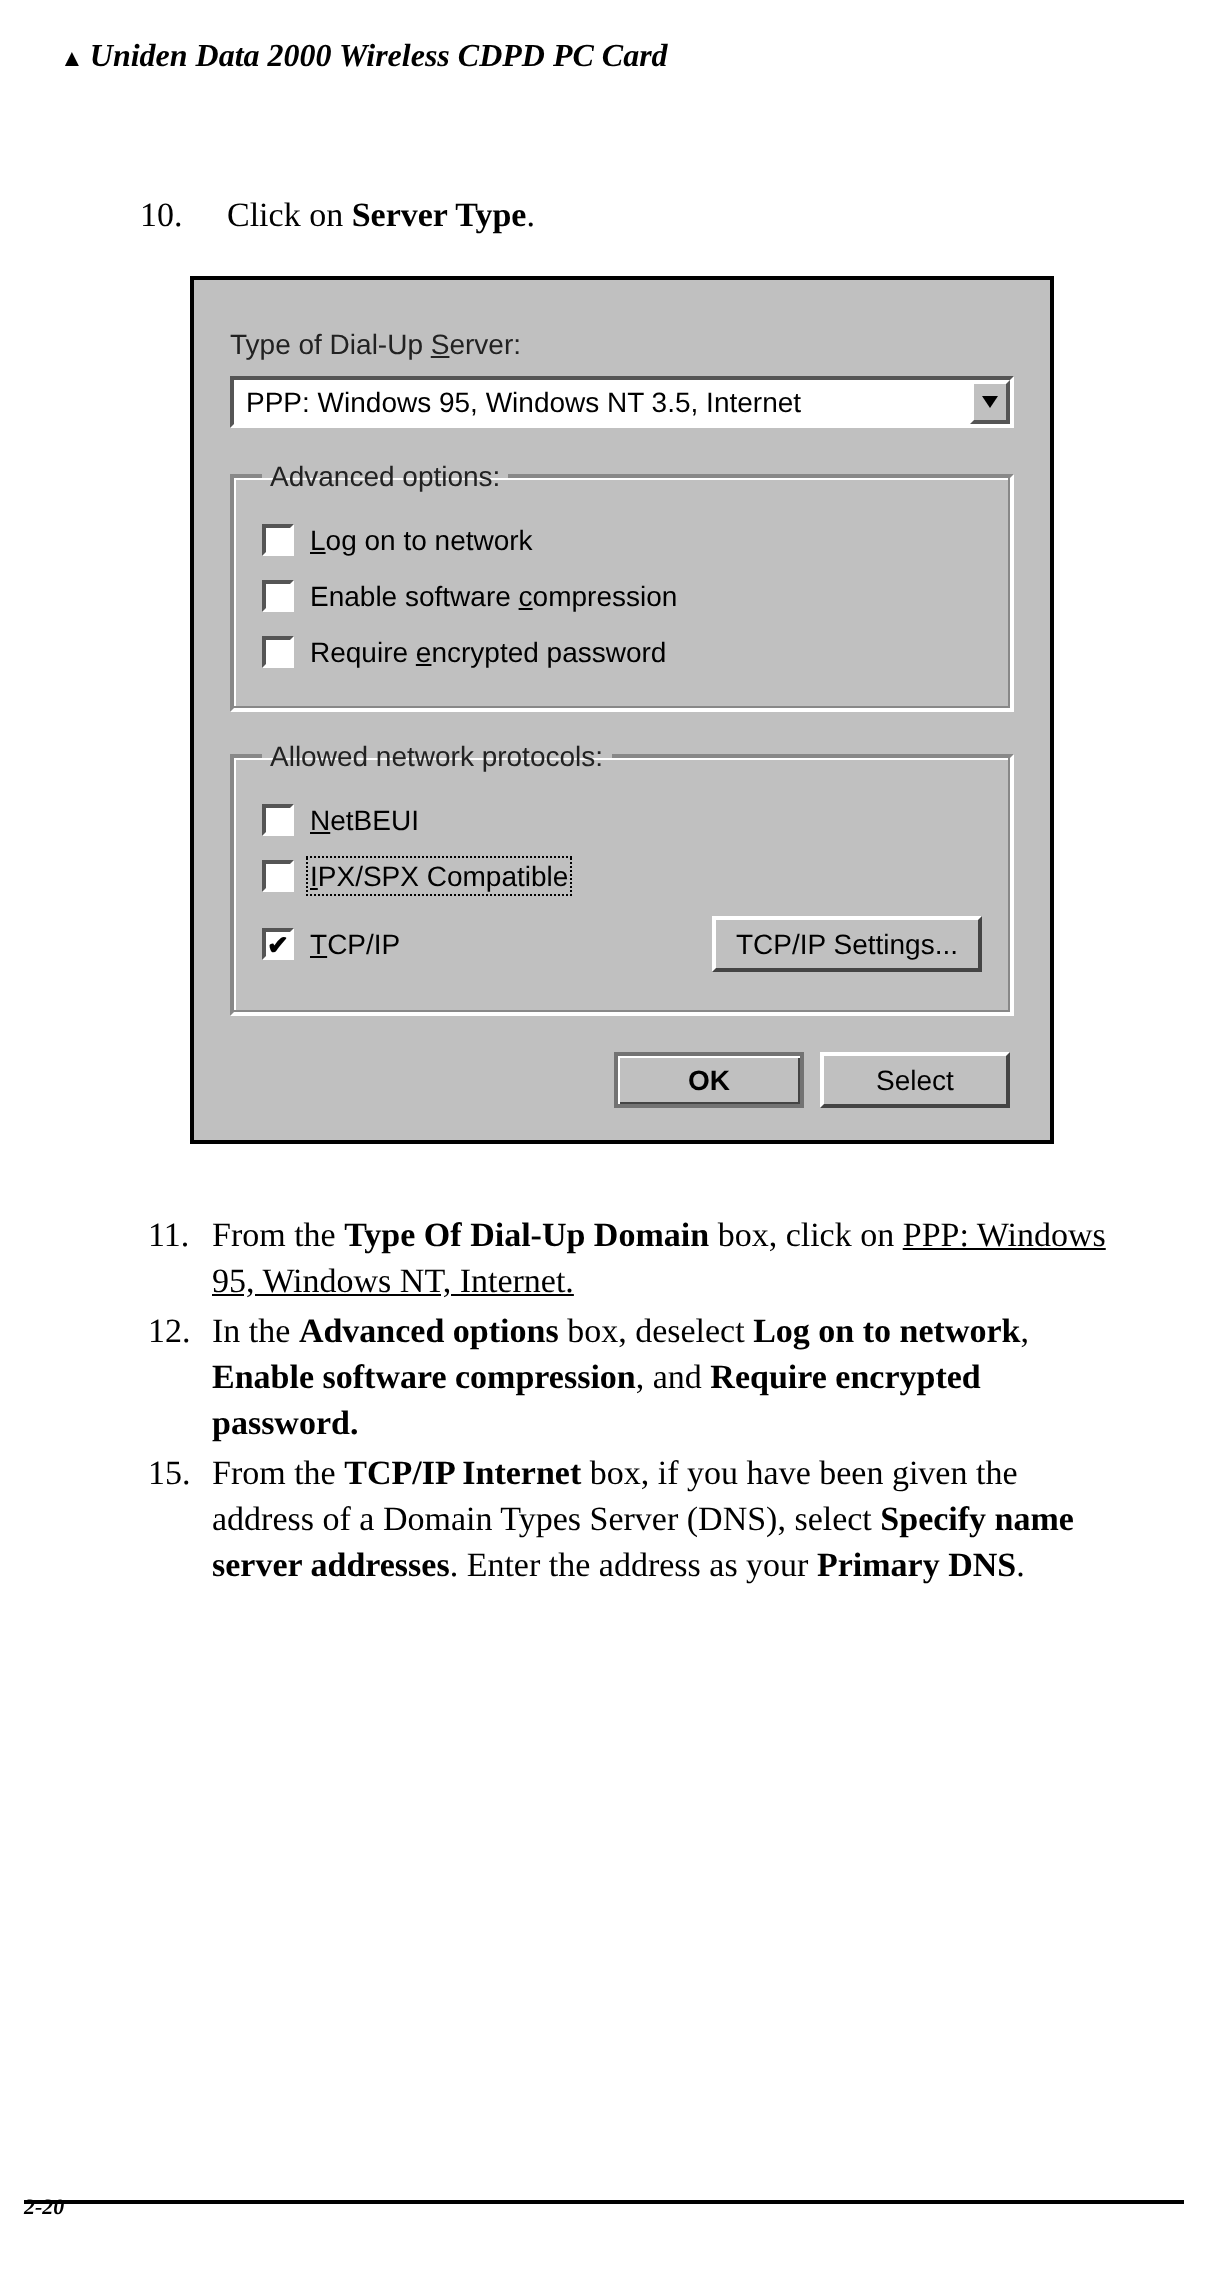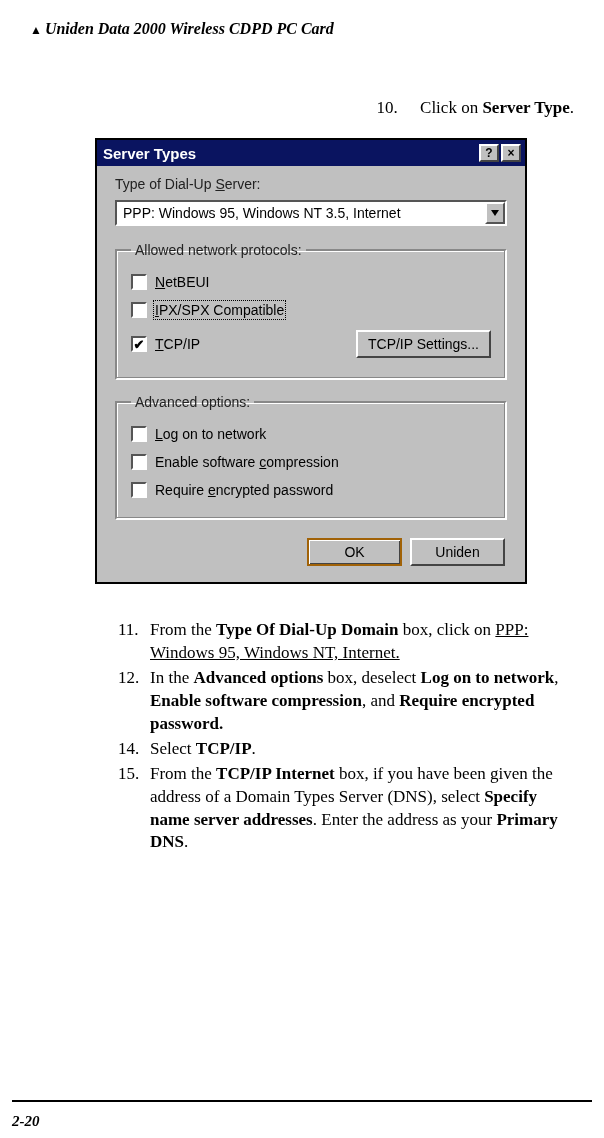--- a/index.html
+++ b/index.html
@@ -19,21 +19,20 @@
     }
     .header::before {
       content: "▲ ";
       font-style: normal;
       font-size: 12px;
     }
     .step10 {
       font-size: 17px;
       margin-bottom: 20px;
       margin-left: 40px;
-      text-align: right;
     }
     .step10 .num { padding-right: 18px; }
     .bold { font-weight: bold; }
 
     
     .dialog {
       width: 432px;
       margin-left: 65px;
       border: 2px solid #000;
       background: #c0c0c0;
@@ -55,21 +54,21 @@
       width: 20px; height: 18px;
       background: #c0c0c0;
       border-top: 2px solid #fff;
       border-left: 2px solid #fff;
       border-right: 2px solid #444;
       border-bottom: 2px solid #444;
       margin-left: 2px;
       display: flex; align-items: center; justify-content: center;
       color: #000; font-weight: bold; font-size: 12px;
     }
-    .dlg-body { padding: 10px 18px 12px 18px; }
+    .dlg-body { padding: 24px 18px 12px 18px; }
     .lbl { color: #222; margin-bottom: 8px; display: block; }
     .under { text-decoration: underline; }
     .combo {
       display: flex; width: 100%;
       border-top: 2px solid #555;
       border-left: 2px solid #555;
       border-right: 2px solid #fff;
       border-bottom: 2px solid #fff;
       background: #c4b5fd; height: 26px;
       margin-bottom: 16px;
@@ -130,131 +129,120 @@
     }
     .dlg-btn {
       width: 95px; height: 28px;
       background: #c0c0c0;
       border-top: 2px solid #fff;
       border-left: 2px solid #fff;
       border-right: 2px solid #444;
       border-bottom: 2px solid #444;
       font-family: inherit; font-size: 14px;
     }
-    .ok-btn { border: 2px solid #a16207; box-shadow: inset 1px 1px 0 #fff, inset -1px -1px 0 #444; }
+    .ok-btn { border: 2px solid #737373; box-shadow: inset 1px 1px 0 #fff, inset -1px -1px 0 #444; font-weight: bold; }
 
     
     .steps {
       font-size: 17px;
       line-height: 1.35;
-      margin-left: 88px;
+      margin-left: 44px;
       margin-right: 10px;
     }
     .step { display: flex; margin-bottom: 2px; }
     .step .num { width: 32px; flex-shrink: 0; }
     .step .txt { flex: 1; padding-right: 4px; }
     .u { text-decoration: underline; }
     .footer {
-      position: absolute; bottom: 8px; left: 12px;
-      font-style: italic; font-weight: bold; font-size: 15px; margin-top: 20px;
+      position: absolute; bottom: 28px; left: 12px;
+      font-style: italic; font-weight: bold; font-size: 11px; margin-top: 20px;
     }
     .footer-rule {
       position: absolute; bottom: 36px; left: 12px; right: 12px;
       border-top: 2px solid #000;
     }
   </style>
 </head>
 <body>
 
 <div class="header">Uniden Data 2000 Wireless CDPD PC Card</div>
 
 <div class="step10">
   <span class="num">10.</span>
   <span>Click on </span><span class="bold">Server Type</span><span>.</span>
 </div>
 
 <div class="dialog">
-  <div class="titlebar">
-    <span class="titlebar-text">Server Types</span>
-    <span class="titlebar-btn">?</span>
-    <span class="titlebar-btn">×</span>
-  </div>
   <div class="dlg-body">
     <span class="lbl">
       <span>Type of Dial-Up </span><span class="under">S</span><span>erver:</span>
     </span>
     <div class="combo">
       <input readonly="" value="PPP: Windows 95, Windows NT 3.5, Internet" style="">
       <div class="combo-btn">
         <svg viewBox="0 0 8 6">
             <polygon points="0,0 8,0 4,6" fill="#000"></polygon>
           </svg>
       </div>
     </div>
 
     <fieldset>
+      <legend>Advanced options:</legend>
+      <div class="chk-row">
+        <span class="chk"></span>
+        <span><span class="under">L</span><span>og on to network</span></span>
+      </div>
+      <div class="chk-row">
+        <span class="chk"></span>
+        <span><span>Enable software </span><span class="under">c</span><span>ompression</span></span>
+      </div>
+      <div class="chk-row">
+        <span class="chk"></span>
+        <span><span>Require </span><span class="under">e</span><span>ncrypted password</span></span>
+      </div>
+    </fieldset>
+
+    <fieldset>
       <legend>Allowed network protocols:</legend>
       <div class="chk-row">
         <span class="chk"></span>
         <span><span class="under">N</span><span>etBEUI</span></span>
       </div>
       <div class="chk-row">
         <span class="chk"></span>
         <span class="dotted"><span class="under">I</span><span>PX/SPX Compatible</span></span>
       </div>
       <div class="chk-row proto-row">
         <span class="chk">✔</span>
         <span><span class="under">T</span><span>CP/IP</span></span>
         <button class="tcp-btn">TCP/IP Settings...</button>
       </div>
     </fieldset>
 
-    <fieldset>
-      <legend>Advanced options:</legend>
-      <div class="chk-row">
-        <span class="chk"></span>
-        <span><span class="under">L</span><span>og on to network</span></span>
-      </div>
-      <div class="chk-row">
-        <span class="chk"></span>
-        <span><span>Enable software </span><span class="under">c</span><span>ompression</span></span>
-      </div>
-      <div class="chk-row">
-        <span class="chk"></span>
-        <span><span>Require </span><span class="under">e</span><span>ncrypted password</span></span>
-      </div>
-    </fieldset>
-
     <div class="bottom-row">
       <button class="dlg-btn ok-btn">OK</button>
-      <button class="dlg-btn">Uniden</button>
+      <button class="dlg-btn">Select</button>
     </div>
   </div>
 </div>
 
 <div class="steps">
   <div class="step">
     <span class="num">11.</span>
     <span class="txt">
       <span>From the </span><span class="bold">Type Of Dial-Up Domain</span><span> box, click on </span><span class="u">PPP: Windows 95, Windows NT, Internet.</span>
     </span>
   </div>
   <div class="step">
     <span class="num">12.</span>
     <span class="txt">
       <span>In the </span><span class="bold">Advanced options</span><span> box, deselect </span><span class="bold">Log on to network</span><span>, </span><span class="bold">Enable software compression</span><span>, and </span><span class="bold">Require encrypted password.</span>
     </span>
   </div>
   <div class="step">
-    <span class="num">14.</span>
-    <span class="txt">
-      <span>Select </span><span class="bold">TCP/IP</span><span>.</span>
-    </span>
-  </div>
-  <div class="step">
     <span class="num">15.</span>
     <span class="txt">
       <span>From the </span><span class="bold">TCP/IP Internet</span><span> box, if you have been given the address of a Domain Types Server (DNS), select </span><span class="bold">Specify name server addresses</span><span>.  Enter the address as your </span><span class="bold">Primary DNS</span><span>.</span>
     </span>
   </div>
 </div>
 
 <div class="footer-rule"></div>
 <div class="footer">2-20</div>
 

